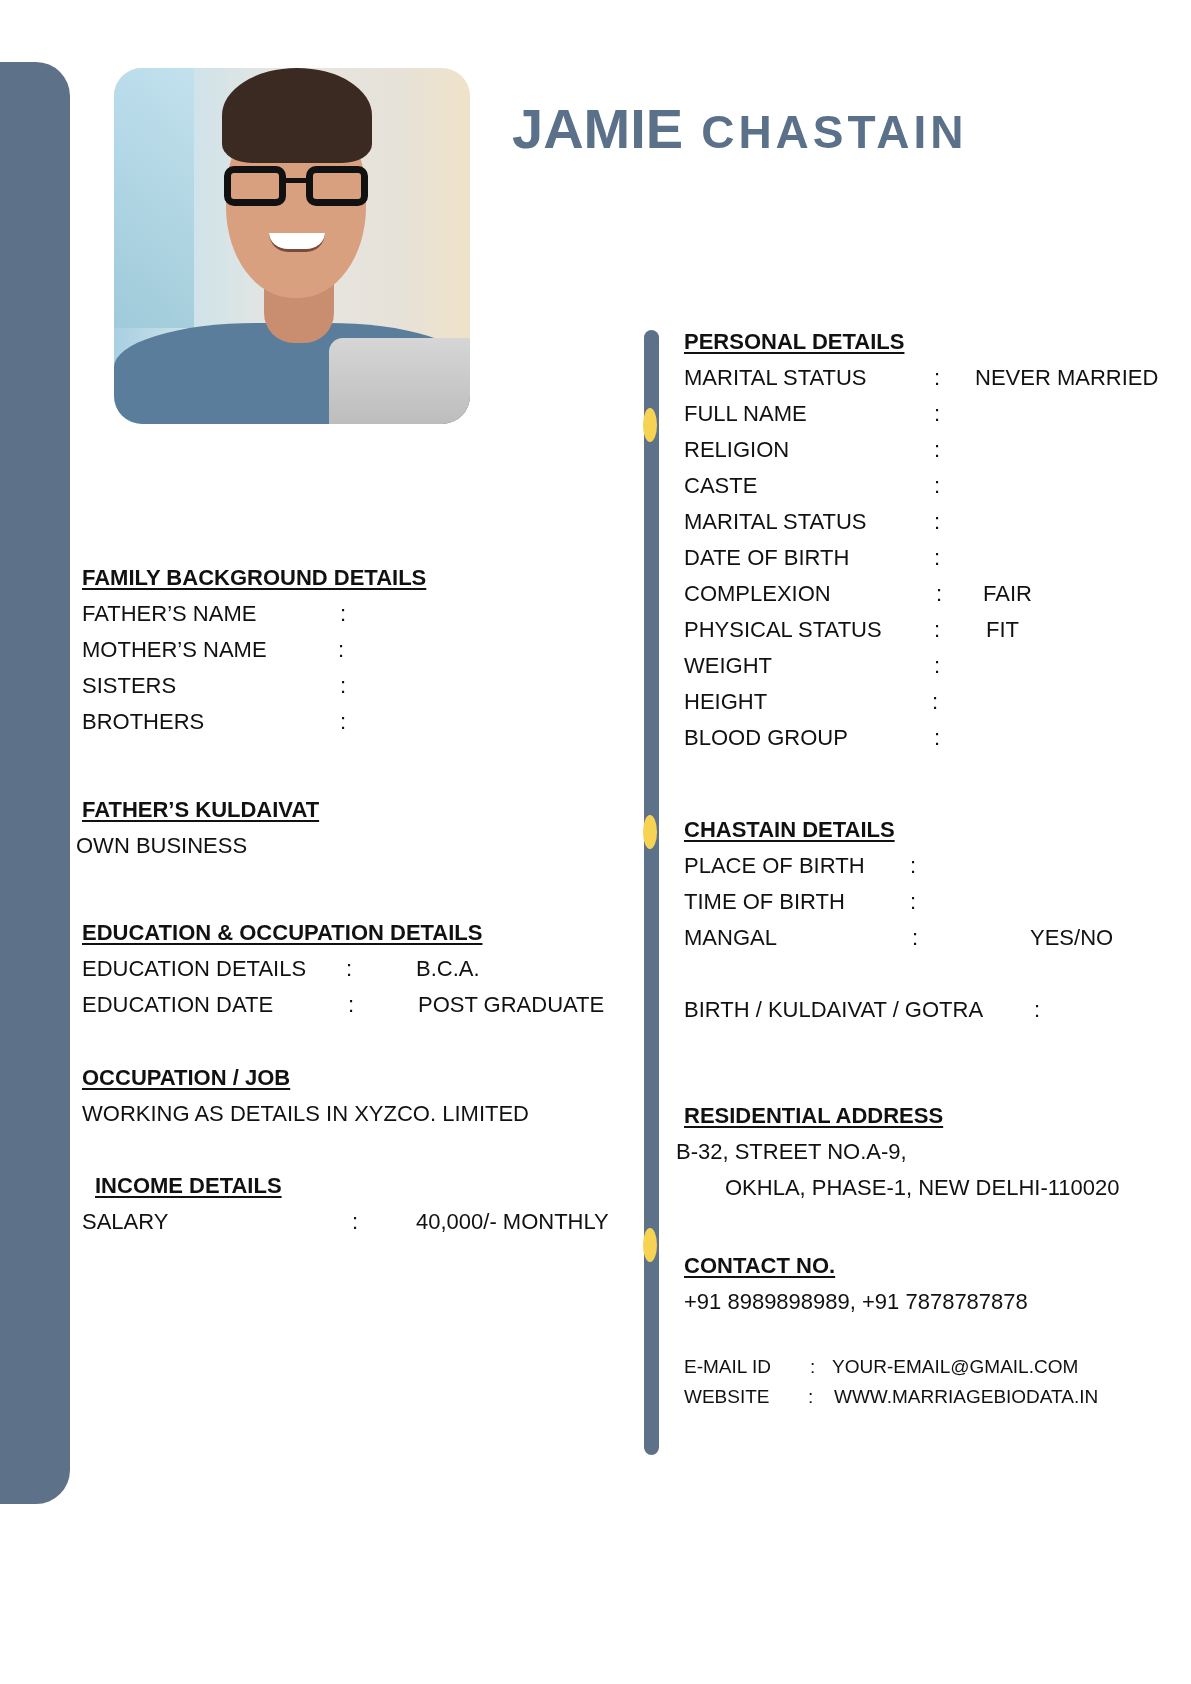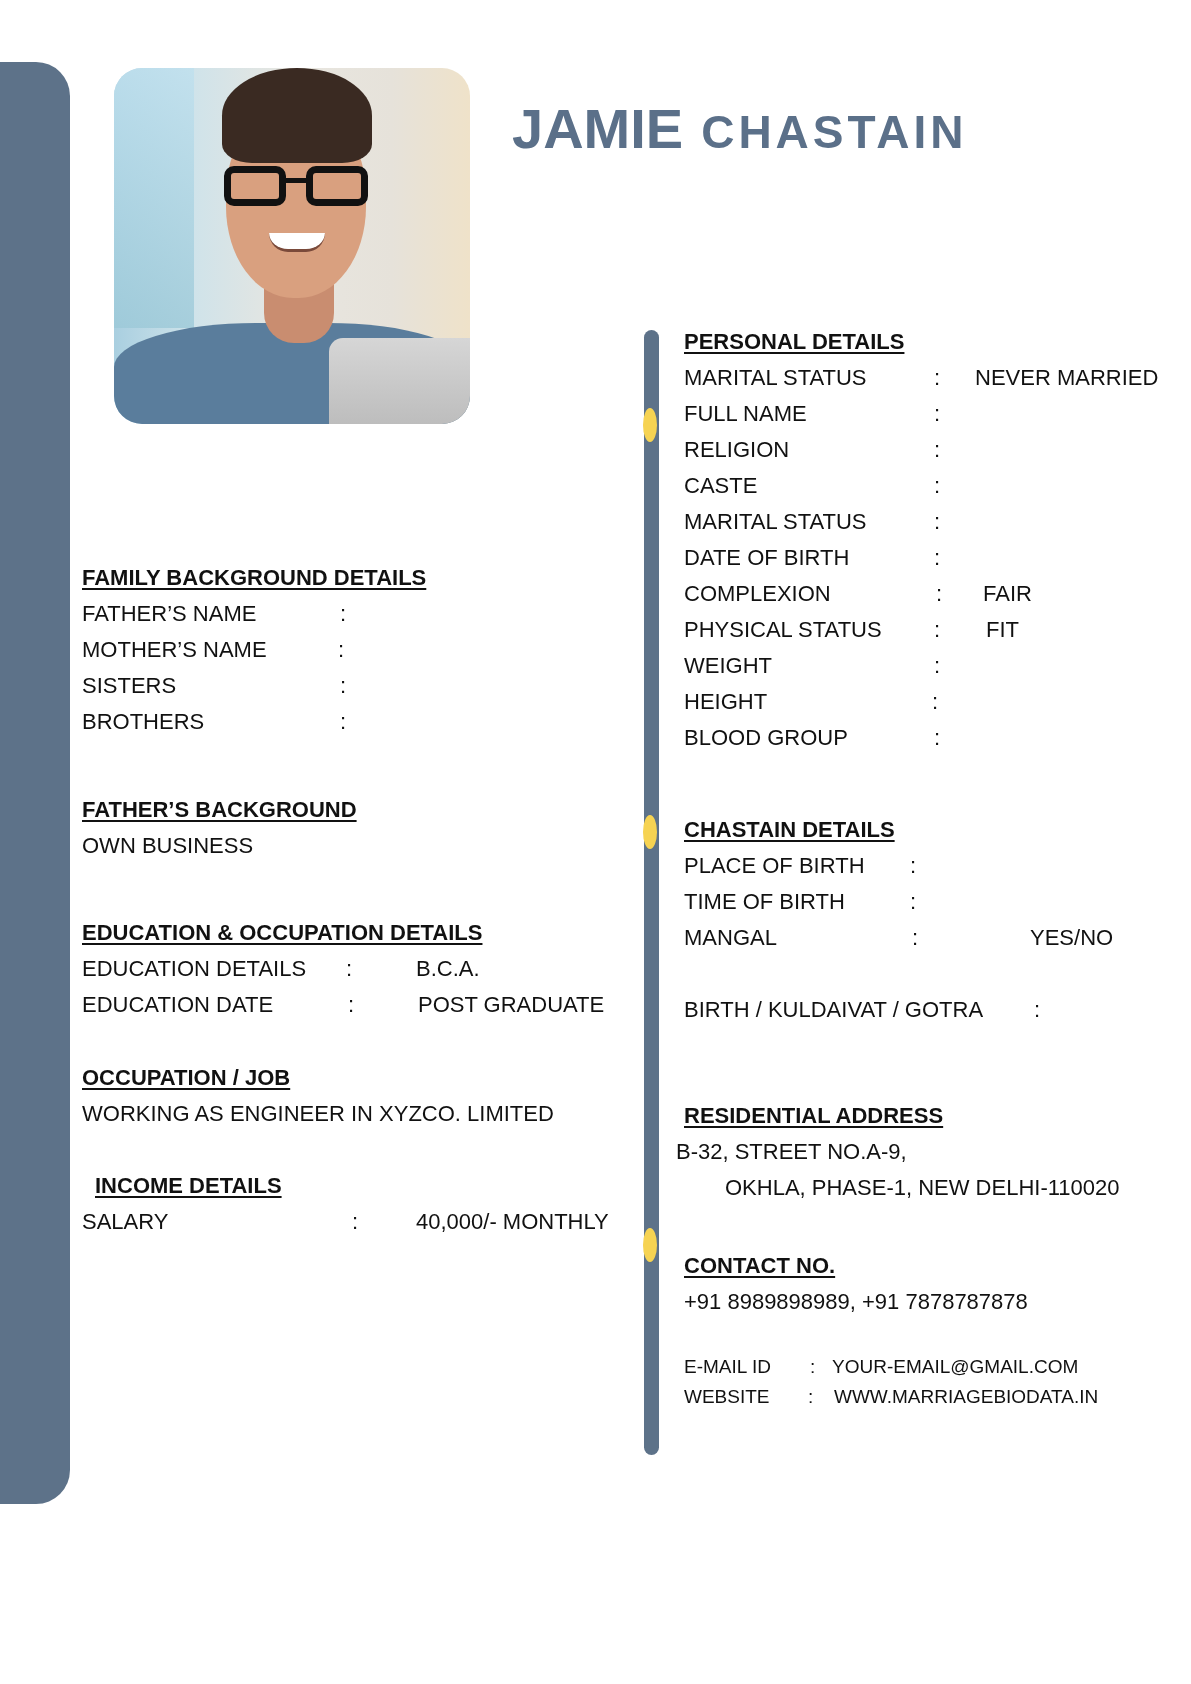--- a/index.html
+++ b/index.html
@@ -78,37 +78,37 @@
   <span class="lbl">SISTERS</span>
     <span class="col" style="left:258px">:</span>
     <span class="val" style="left:300px"></span>
   </div>
 <div class="row" style="left:82px;top:709px">
   <span class="lbl">BROTHERS</span>
     <span class="col" style="left:258px">:</span>
     <span class="val" style="left:300px"></span>
   </div>
 
-<div class="sec-title" style="left:82px;top:797px">FATHER’S BACKGROUND</div>
-<div class="row" style="left:82px;top:833px">OWN BUSINESS</div>
+<div class="sec-title" style="left:82px;top:797px">FATHER’S KULDAIVAT</div>
+<div class="row" style="left:76px;top:833px">OWN BUSINESS</div>
 
 <div class="sec-title" style="left:82px;top:920px">EDUCATION &amp; OCCUPATION DETAILS</div>
 <div class="row" style="left:82px;top:956px">
   <span class="lbl">EDUCATION DETAILS</span>
     <span class="col" style="left:264px">:</span>
     <span class="val" style="left:334px">B.C.A.</span>
   </div>
 <div class="row" style="left:82px;top:992px">
   <span class="lbl">EDUCATION DATE</span>
     <span class="col" style="left:266px">:</span>
     <span class="val" style="left:336px">POST GRADUATE</span>
   </div>
 
 <div class="sec-title" style="left:82px;top:1065px">OCCUPATION / JOB</div>
-<div class="row" style="left:82px;top:1101px">WORKING AS ENGINEER IN XYZCO. LIMITED</div>
+<div class="row" style="left:82px;top:1101px">WORKING AS DETAILS IN XYZCO. LIMITED</div>
 
 <div class="sec-title" style="left:95px;top:1173px">INCOME DETAILS</div>
 <div class="row" style="left:82px;top:1209px">
   <span class="lbl">SALARY</span>
     <span class="col" style="left:270px">:</span>
     <span class="val" style="left:334px">40,000/- MONTHLY</span>
   </div>
 
 <div class="sec-title" style="left:684px;top:329px">PERSONAL DETAILS</div>
 <div class="row" style="left:684px;top:365px">

